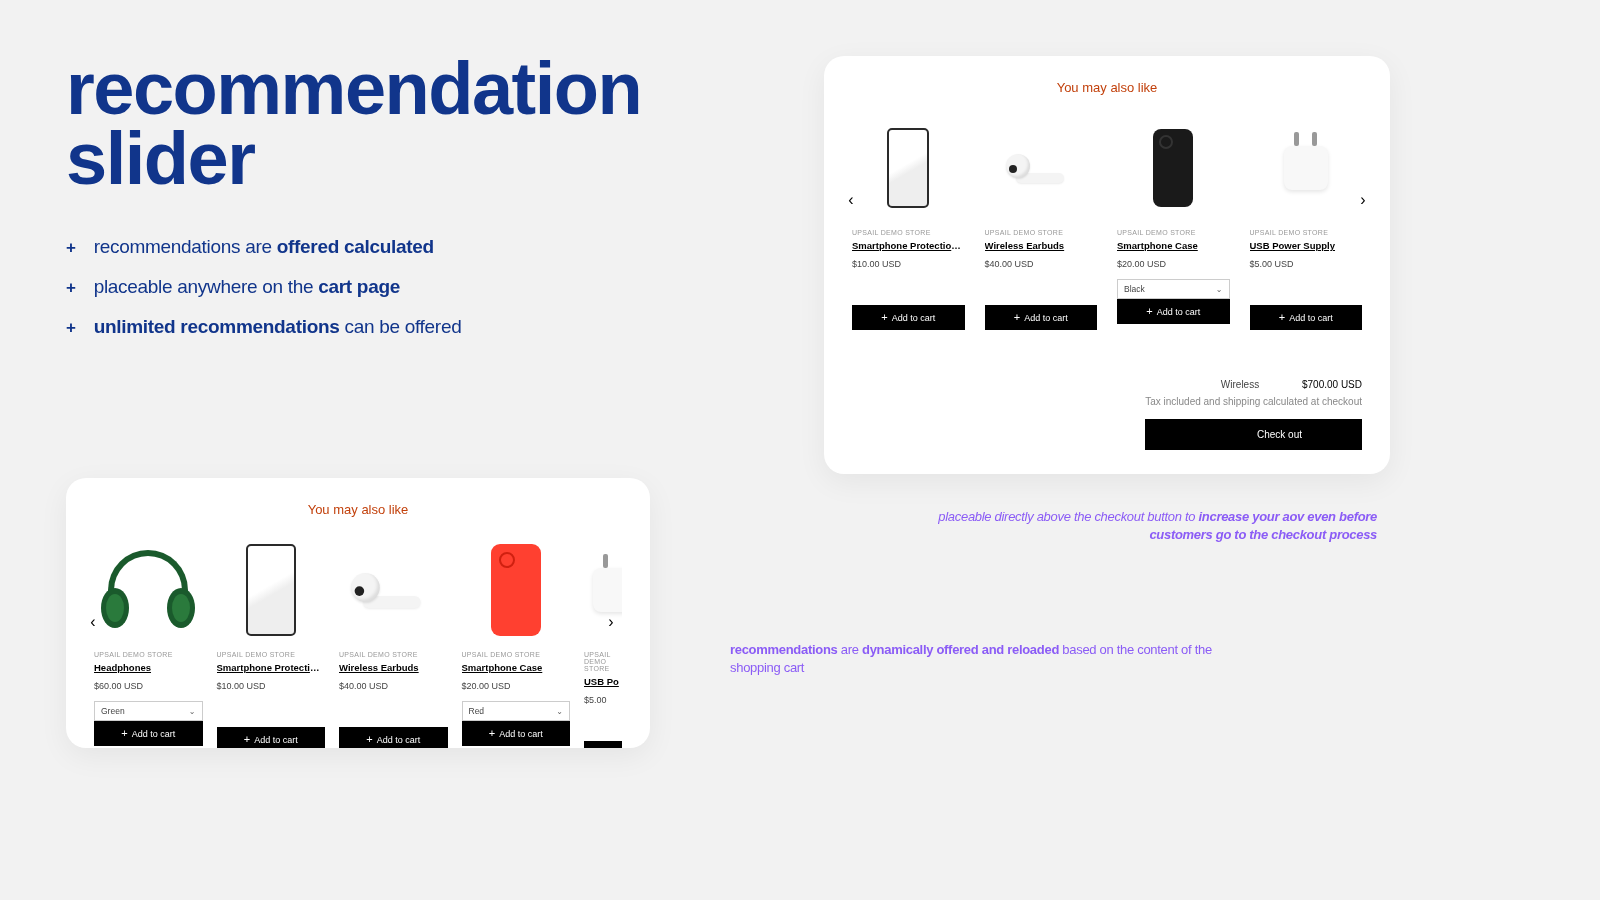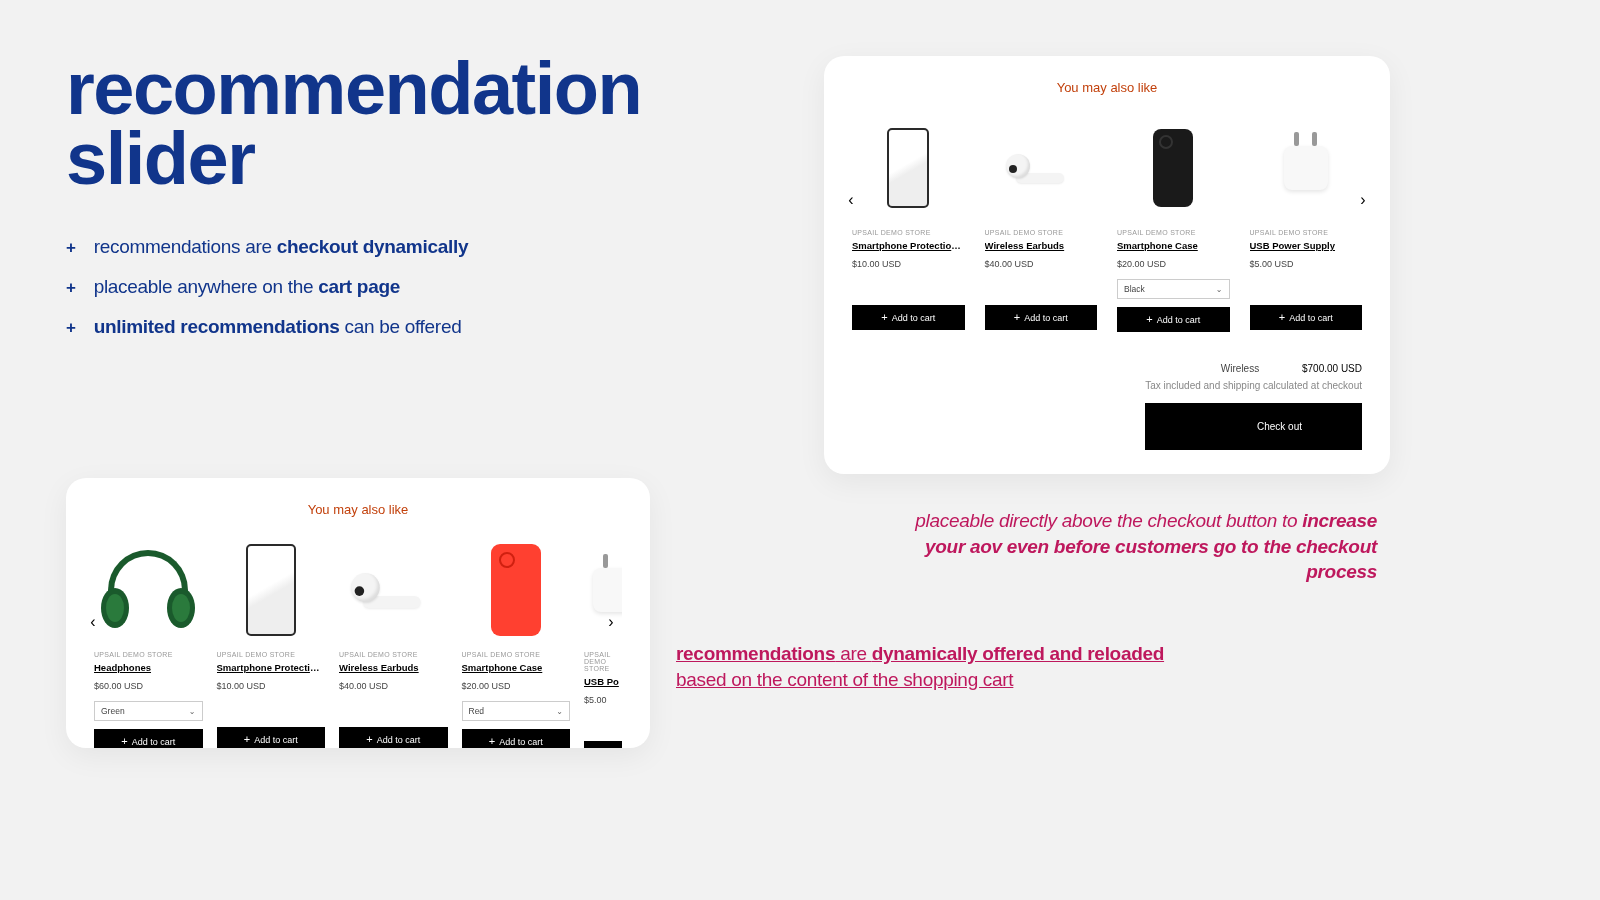--- a/index.html
+++ b/index.html
@@ -43,39 +43,39 @@
 .nav.left { position:absolute; left:-10px; top: 78px; }
 .nav.right { position:absolute; right:-10px; top: 78px; }
 
 .products { display: flex; gap: 20px; flex: 1; }
 .prod { flex:1; min-width: 0; }
 .img { height: 110px; display:flex; align-items:center; justify-content:center; margin-bottom: 6px; }
 
 .brand { font-size: 7px; color:#999; text-transform: uppercase; margin-bottom: 4px; letter-spacing: 0.3px; }
 .name { font-size: 9.5px; color:#000; text-decoration: underline; font-weight: 600; margin-bottom: 8px; display:block; white-space: nowrap; overflow:hidden; text-overflow: ellipsis;}
 .price { font-size: 9px; color:#444; margin-bottom: 10px; }
-.variant { width:100%; font-size:8.5px; padding: 4px 6px; border:1px solid #ccc; background:#fff; margin-bottom:8px; display:flex; justify-content:space-between; align-items:center; color:#444;}
+.variant { width:100%; font-size:8.5px; padding: 4px 6px; border:1px solid #ccc; background:#fff; display:flex; justify-content:space-between; align-items:center; color:#444;}
 .variant .chev { font-size:8px; color:#666; }
 .btn { width:100%; background:#000; color:#fff; font-size:9px; padding:7px 0; text-align:center; cursor:pointer; display:flex; align-items:center; justify-content:center; gap:4px; }
 .btn .plus { font-size: 11px; line-height: 1;}
 
 .cart-footer { position:absolute; bottom: 24px; right: 28px; text-align:right; }
 .subtotal-row { font-size: 10px; margin-bottom: 6px; }
 .subtotal-row .lbl { color:#444; margin-right: 12px; }
 .subtotal-row .amt { color:#000; font-weight: 500; padding-left: 28px; }
 .taxnote { font-size: 10px; color:#888; margin-bottom: 12px; }
-.checkout { background:#000; color:#fff; font-size:10px; padding: 18px 60px; cursor:pointer; }
+.checkout { background:#000; color:#fff; font-size:10px; padding: 10px 60px; cursor:pointer; }
 
 .caption {
   position:absolute;
-  color:#be185d; font-size:19px; line-height:1.35; letter-spacing:-0.3px;
+  color:#8b5cf6; font-size:13px; line-height:1.35; letter-spacing:-0.3px;
 }
 .caption-right { left: 893px; top: 508px; width: 484px; text-align:right; font-style: italic; }
 .caption-right b { font-style: italic; }
-.caption-left { left: 676px; top: 641px; width: 500px; text-decoration: underline; }
+.caption-left { left: 730px; top: 641px; width: 500px; }
 
 
 .screenprotect { width: 42px; height: 80px; border: 2px solid #2a2a2a; border-radius: 5px; background: linear-gradient(150deg,#fff 45%, #eee 55%); }
 .earbud { position:relative; width:70px; }
 .earbud .bud { width: 24px; height: 24px; background:#f4f4f4; border-radius:50%; box-shadow: inset -2px -2px 3px rgba(0,0,0,0.1), 0 1px 2px rgba(0,0,0,0.1); position:relative; }
 .earbud .bud::after { content:''; position:absolute; width:8px; height:8px; background:#222; border-radius:50%; left:3px; top:11px;}
 .earbud .stem { width: 48px; height: 10px; background:#f4f4f4; border-radius:5px; margin-top:-5px; margin-left:10px; box-shadow: 0 1px 2px rgba(0,0,0,0.08);}
 .case-black { width: 40px; height: 78px; background:#1a1a1a; border-radius:8px; position:relative;}
 .case-black::after{content:''; position:absolute; width:10px; height:10px; border:2px solid #333; border-radius:50%; top:6px; left:6px;}
 .case-red { width: 50px; height: 92px; background:#ff4030; border-radius:9px; position:relative;}
@@ -97,21 +97,21 @@
 <body>
 
 <h1 class="headline">
   <span>recommendation</span><br>
   <span>slider</span>
 </h1>
 
 <ul class="bullets">
   <li>
     <span class="plus">+</span>
-    <span><span>recommendations are </span><b>checkout dynamically</b><span></span></span>
+    <span><span>recommendations are </span><b>offered calculated</b><span></span></span>
   </li>
   <li>
     <span class="plus">+</span>
     <span><span>placeable anywhere on the </span><b>cart page</b><span></span></span>
   </li>
   <li>
     <span class="plus">+</span>
     <span><span></span><b>unlimited recommendations</b><span> can be offered</span></span>
   </li>
 </ul>

